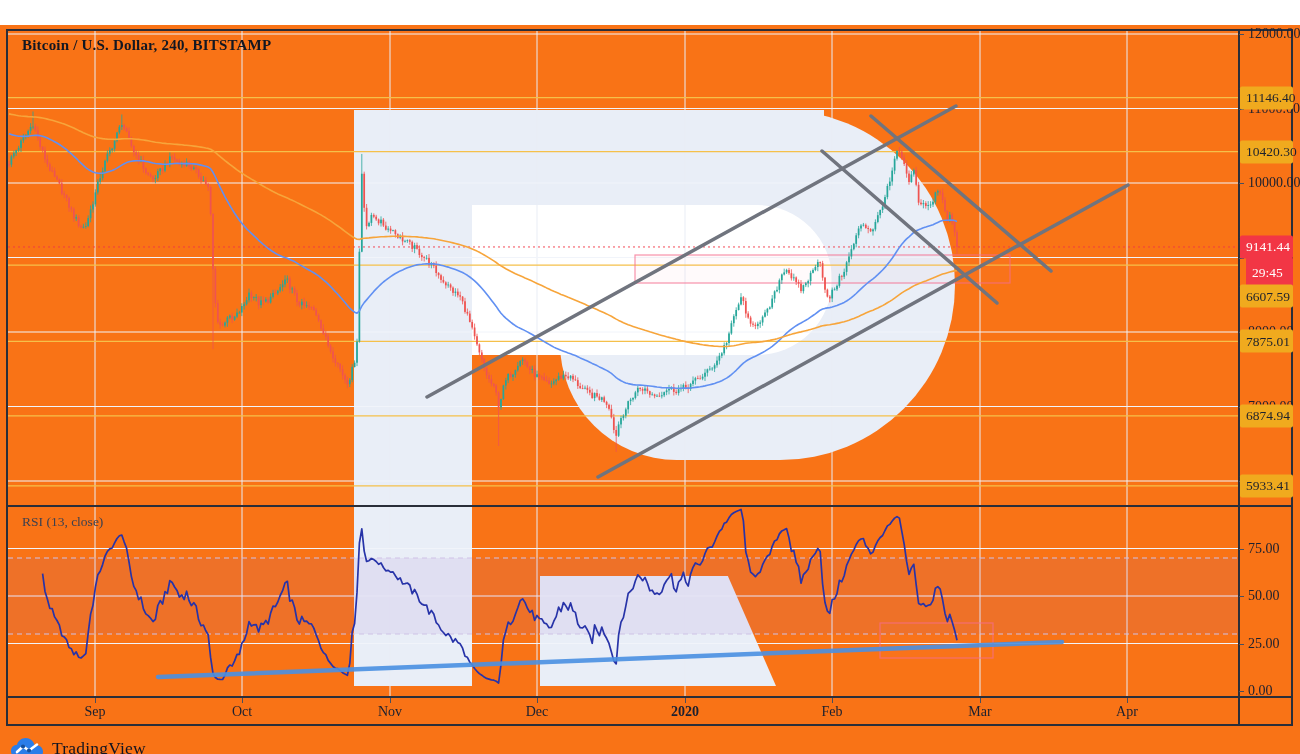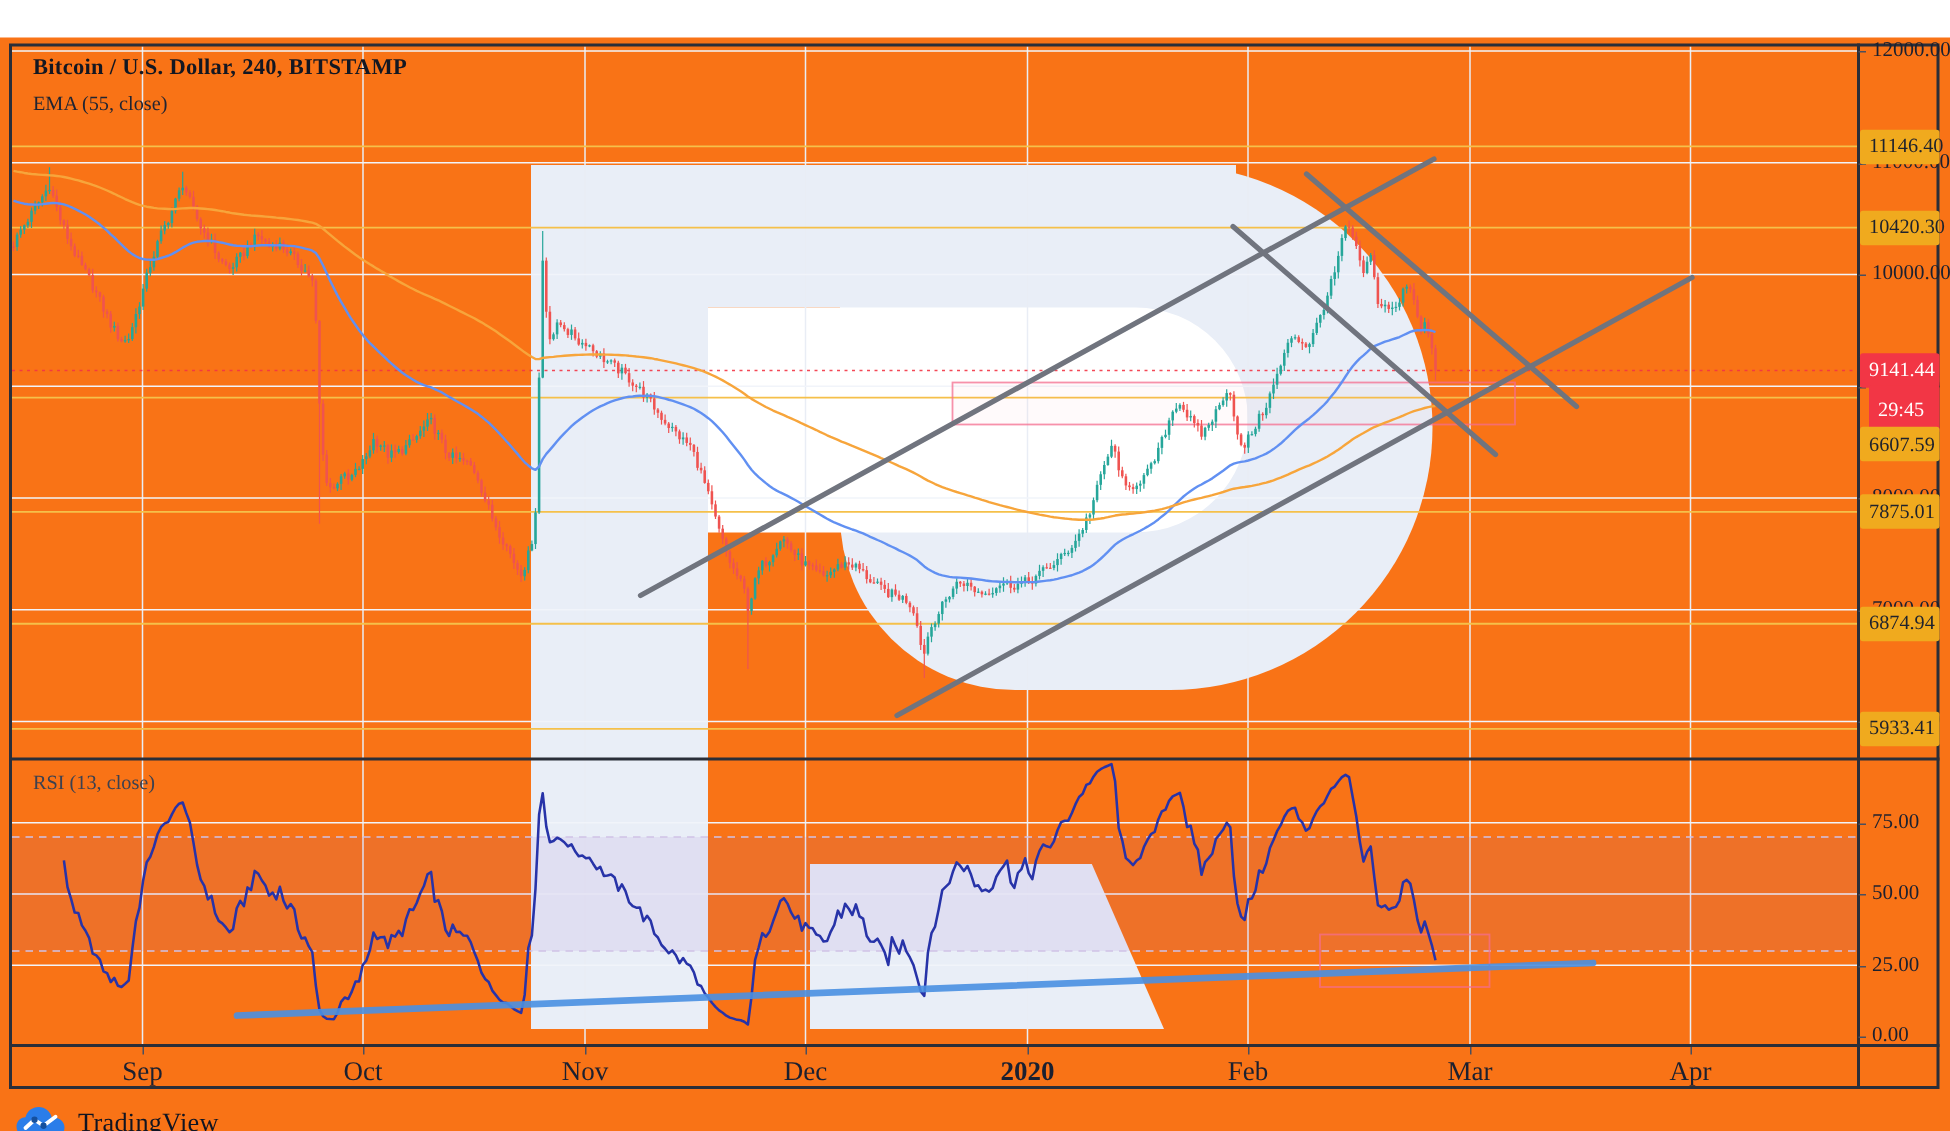--- a/index.html
+++ b/index.html
@@ -19,21 +19,21 @@
   #legend .ind{font-size:13.5px;margin-top:7px;color:#1f2433;}
   #rsi-legend{position:absolute;left:22px;top:489px;font-size:13.5px;color:#3c4150;}
   
   .plabel{position:absolute;left:1248px;font-size:14px;color:#1b2030;transform:translateY(-50%);white-space:nowrap;}
   .ptick{position:absolute;left:1239px;width:5px;height:1px;background:#4a4f5e;}
   .badge{position:absolute;left:1240px;width:53px;border-radius:2px;font-size:13.5px;
          display:flex;align-items:center;padding-left:6px;box-sizing:border-box;transform:translateY(-50%);height:23px;}
   .badge.level{background:#f0aa1e;color:#1e222d;}
   .badge.red{background:#f23645;color:#fff;}
   .badge.countdown{height:32px;width:47px;left:1246px;}
-  .tlabel{position:absolute;top:679px;font-size:18px;color:#1b2030;transform:translateX(-50%);}
+  .tlabel{position:absolute;top:679px;font-size:14px;color:#1b2030;transform:translateX(-50%);}
   .tlabel.bold{font-weight:bold;}
   .ttick{position:absolute;top:673px;width:1px;height:5px;background:#4a4f5e;}
   
   #logo{position:absolute;left:10px;top:711px;display:flex;align-items:center;}
   #logo .txt{margin-left:8px;font-size:17.5px;color:#101422;font-weight:500;letter-spacing:.2px;}
   svg{display:block;}
 </style>
 </head>
 <body>
 
@@ -888,21 +888,20 @@
       <line x1="158" y1="652" x2="1062" y2="617" stroke="#4a90e2" stroke-width="4.5" stroke-linecap="round" opacity="0.9" clip-path="url(#clipRsi)"></line>
     </svg>
 
   <div id="frame"></div>
   <div id="axis-sep"></div>
   <div id="pane-sep1"></div>
   <div id="pane-sep2"></div>
 
   <div id="legend">
     <div class="title">Bitcoin / U.S. Dollar, 240, BITSTAMP</div>
-    <div class="ind">EMA (55, close)</div>
   </div>
   <div id="rsi-legend">RSI (13, close)</div>
 
   <div id="price-axis">
       <div class="ptick" style="top:9px;"></div>
       <div class="plabel" style="top:9px;">12000.00</div>
       <div class="ptick" style="top:83.5px;"></div>
       <div class="plabel" style="top:83.5px;">11000.00</div>
       <div class="ptick" style="top:158px;"></div>
       <div class="plabel" style="top:158px;">10000.00</div>

